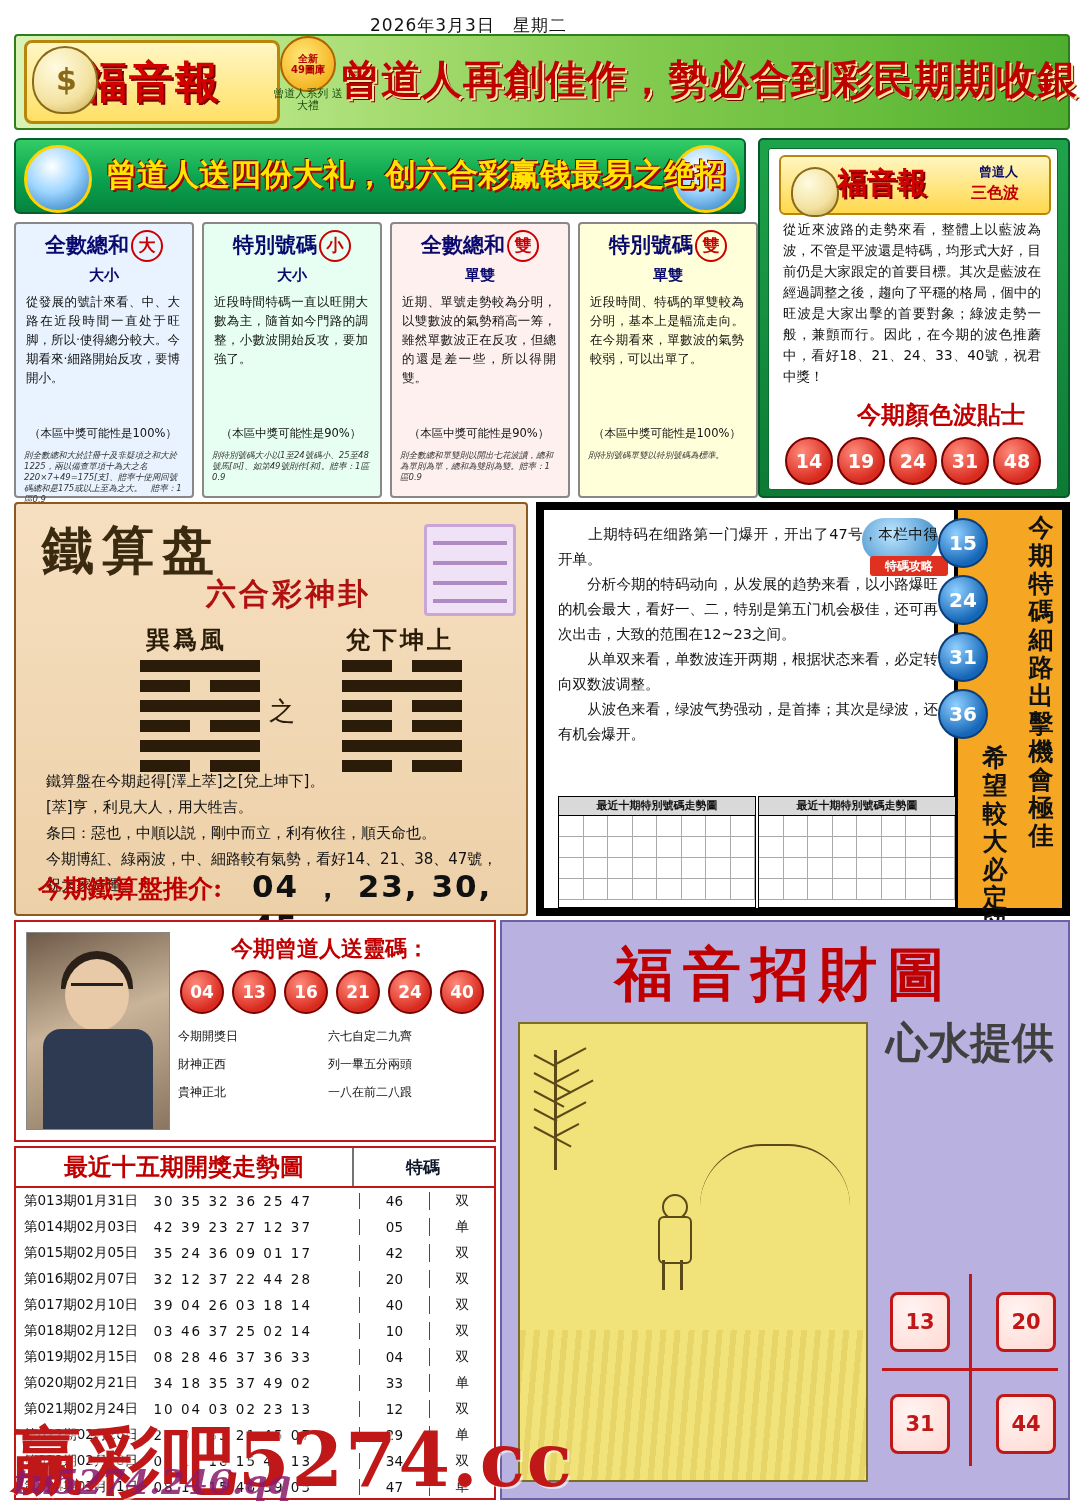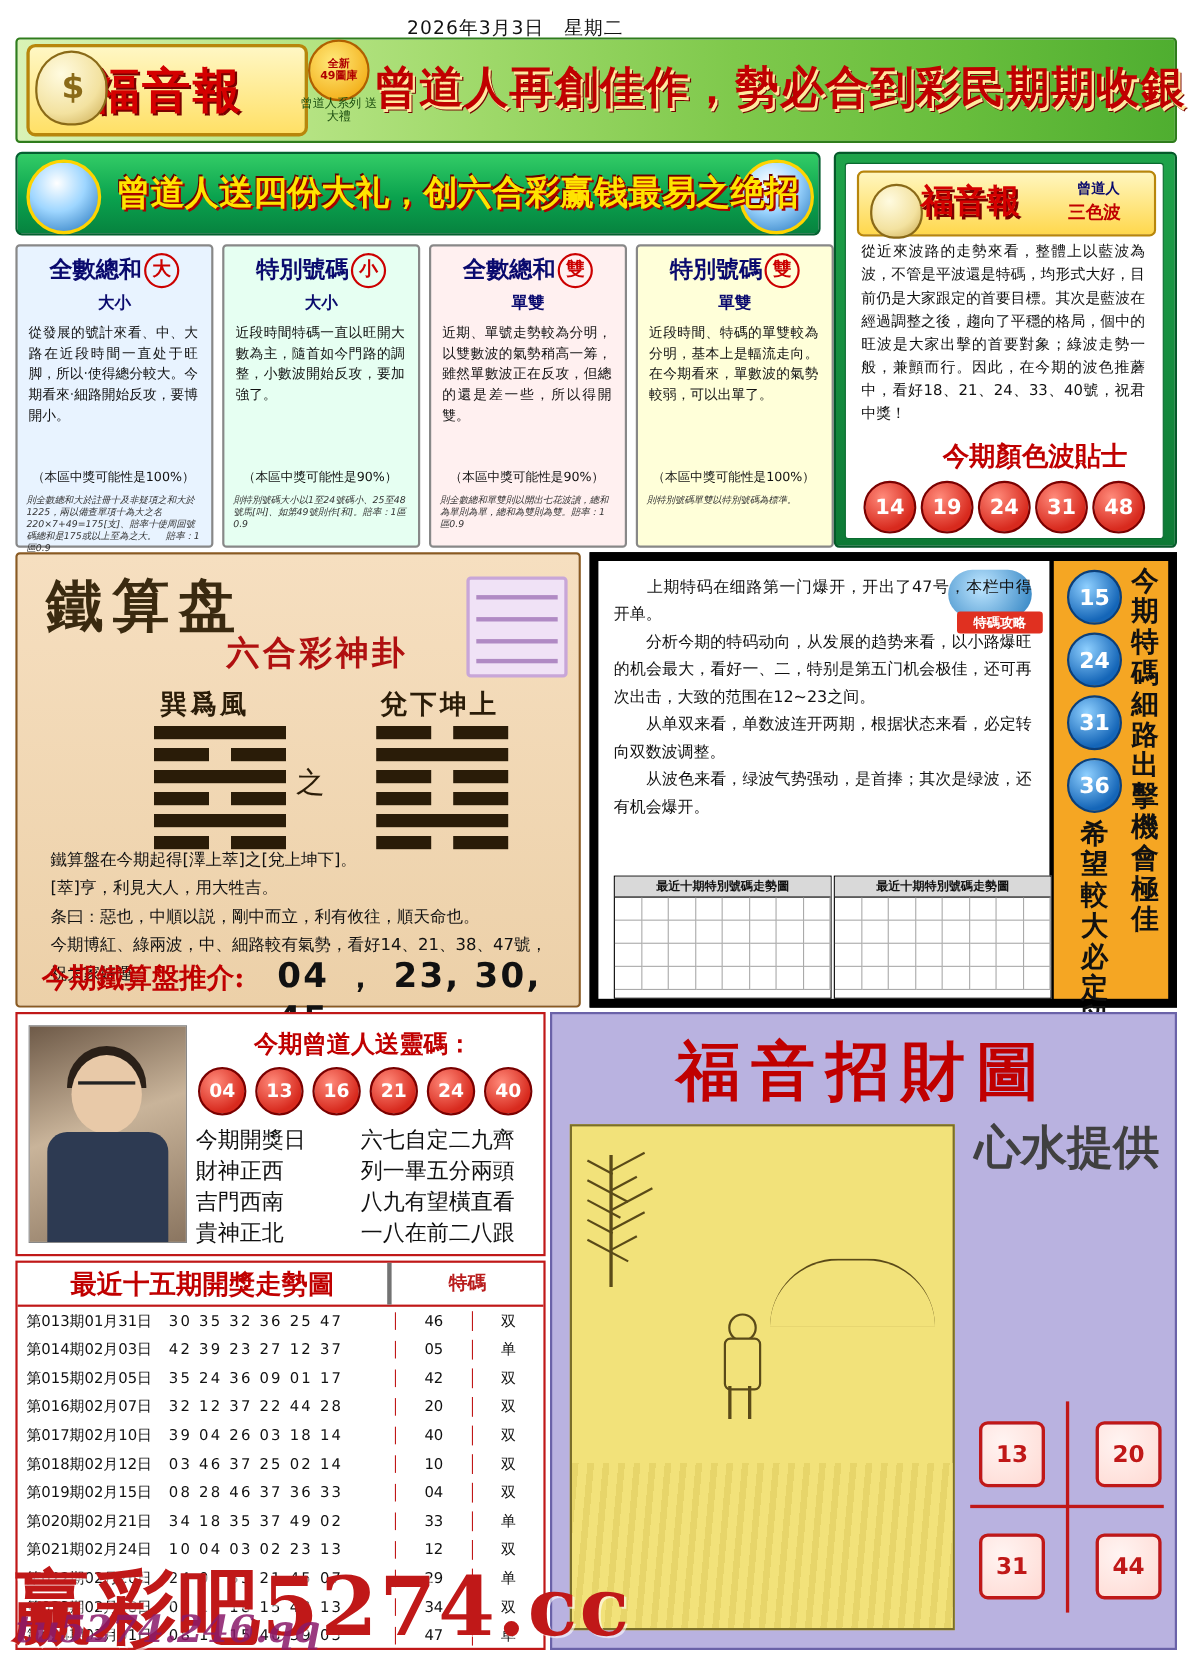--- a/index.html
+++ b/index.html
@@ -161,52 +161,52 @@
   .bb-text{position:absolute;left:14px;top:12px;width:380px;font-size:14.5px;line-height:25px;color:#111;text-align:justify;}
   .bb-seal{position:absolute;left:318px;top:8px;width:94px;height:62px;}
   .bb-seal .cloud{position:absolute;left:0;top:0;width:76px;height:44px;border-radius:22px;background:radial-gradient(circle at 40% 35%,#bfe6ff,#2a7fc0);}
   .bb-seal .tag{position:absolute;left:8px;top:38px;width:78px;height:20px;background:#e03020;border-radius:3px;color:#fff;font-size:12px;font-weight:bold;text-align:center;line-height:20px;}
   .trend-tbl{position:absolute;top:286px;width:196px;height:110px;border:1px solid #000;background:#fff;}
   .trend-tbl.l{left:14px;} .trend-tbl.r{left:214px;}
   .trend-tbl .h{height:18px;background:#d9d9d9;border-bottom:1px solid #000;font-size:11px;font-weight:bold;text-align:center;line-height:18px;color:#111;}
   .trend-grid{display:grid;grid-template-columns:repeat(8,1fr);}
   .trend-grid div{border-right:1px solid #aaa;border-bottom:1px solid #aaa;height:20px;font-size:6px;color:#333;text-align:center;overflow:hidden;}
   .bb-right{position:absolute;left:420px;top:6px;width:104px;height:398px;background:#f5a623;}
-  .bb-balls{position:absolute;left:432px;top:14px;width:56px;text-align:center;}
+  .bb-balls{position:absolute;left:400px;top:14px;width:56px;text-align:center;}
   .bb-balls .bl{width:46px;height:46px;border-radius:50%;margin-bottom:7px;
     background:radial-gradient(circle at 35% 30%,#8fd0ff,#1566b8 70%);border:2px solid #0b3f7a;
     color:#fff;font-size:20px;font-weight:bold;display:flex;align-items:center;justify-content:center;}
   .bb-vert{position:absolute;left:486px;top:10px;width:34px;font-family:"DejaVu Serif","Liberation Serif",serif;
     font-size:25px;font-weight:bold;color:#111;line-height:28px;text-align:center;}
   .bb-vert2{position:absolute;left:440px;top:240px;width:34px;font-family:"DejaVu Serif","Liberation Serif",serif;
     font-size:25px;font-weight:bold;color:#111;line-height:28px;text-align:center;}
 
   
   .luckybox{position:absolute;left:14px;top:920px;width:478px;height:218px;background:#fff;border:2px solid #c01818;}
   .photo{position:absolute;left:10px;top:10px;width:142px;height:196px;border:1px solid #888;
     background:linear-gradient(160deg,#6e5a48,#c9b49a 45%,#8a7560);}
   .photo .head{position:absolute;left:38px;top:26px;width:64px;height:72px;border-radius:50%;background:#e8c9a8;}
   .photo .hair{position:absolute;left:34px;top:18px;width:72px;height:38px;border-radius:36px 36px 0 0;background:#2a2018;}
   .photo .glass{position:absolute;left:44px;top:50px;width:52px;height:12px;border-top:3px solid #222;}
   .photo .body{position:absolute;left:16px;top:96px;width:110px;height:100px;border-radius:18px 18px 0 0;background:#2d3a52;}
   .lucky-title{position:absolute;left:164px;top:12px;width:300px;text-align:center;
     font-family:"DejaVu Serif","Liberation Serif",serif;font-size:22px;font-weight:bold;color:#c00000;}
   .lucky-balls{position:absolute;left:164px;top:48px;width:304px;display:flex;justify-content:space-between;}
   .lucky-balls .ball{width:40px;height:40px;font-size:17px;}
-  .lucky-grid{position:absolute;left:162px;top:100px;width:306px;font-size:20px;color:#111;}
+  .lucky-grid{position:absolute;left:162px;top:100px;width:306px;font-size:12px;color:#111;}
   .lucky-grid .row{display:flex;height:28px;align-items:center;}
   .lucky-grid .row .a{width:150px;}
   .lucky-grid .row .b{width:156px;}
 
   
   .tbl15{position:absolute;left:14px;top:1146px;width:478px;height:350px;background:#fff;border:2px solid #c01818;}
   .tbl15 .hdr{display:flex;height:38px;border-bottom:2px solid #c01818;}
   .tbl15 .hdr .h1{width:336px;text-align:center;line-height:38px;
     font-family:"DejaVu Serif","Liberation Serif",serif;font-size:24px;font-weight:bold;color:#c00000;}
-  .tbl15 .hdr .h2{width:138px;text-align:center;line-height:38px;font-size:17px;font-weight:bold;color:#b91c1c;border-left:4px solid #737373;}
+  .tbl15 .hdr .h2{width:138px;text-align:center;line-height:38px;font-size:17px;font-weight:bold;color:#0f172a;border-left:2px solid #737373;}
   .tbl15 .r{display:flex;height:26px;font-size:13.5px;color:#111;align-items:center;}
   .tbl15 .r .d{width:130px;padding-left:8px;}
   .tbl15 .r .n{width:206px;letter-spacing:2px;}
   .tbl15 .r .s{width:70px;text-align:center;border-left:1px solid #c01818;}
   .tbl15 .r .p{width:64px;text-align:center;border-left:1px solid #c01818;}
 
   
   .fortune{position:absolute;left:500px;top:920px;width:566px;height:576px;background:#b9b2e0;border:2px solid #6a62a8;}
   .fortune-title{position:absolute;left:0;top:14px;width:566px;text-align:center;
     font-family:"DejaVu Serif","Liberation Serif",serif;font-size:58px;font-weight:bold;color:#c00000;letter-spacing:10px;}
@@ -495,24 +495,20 @@
     <div class="lucky-grid">
       <div class="row">
           <div class="a">今期開獎日</div>
           <div class="b">六七自定二九齊</div>
         </div>
       <div class="row">
           <div class="a">財神正西</div>
           <div class="b">列一畢五分兩頭</div>
         </div>
       <div class="row">
-          <div class="a">吉門西南</div>
-          <div class="b">八九有望橫直看</div>
-        </div>
-      <div class="row">
           <div class="a">貴神正北</div>
           <div class="b">一八在前二八跟</div>
         </div>
     </div>
   </div>
 
   <div class="tbl15">
     <div class="hdr">
       <div class="h1">最近十五期開獎走勢圖</div>
       <div class="h2">特碼</div>

